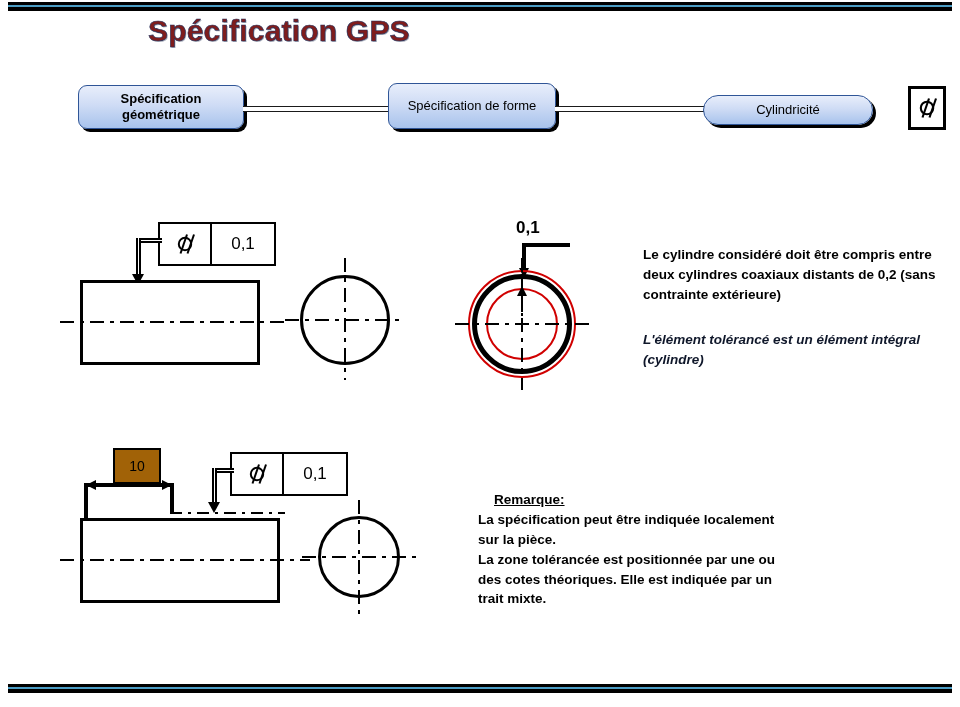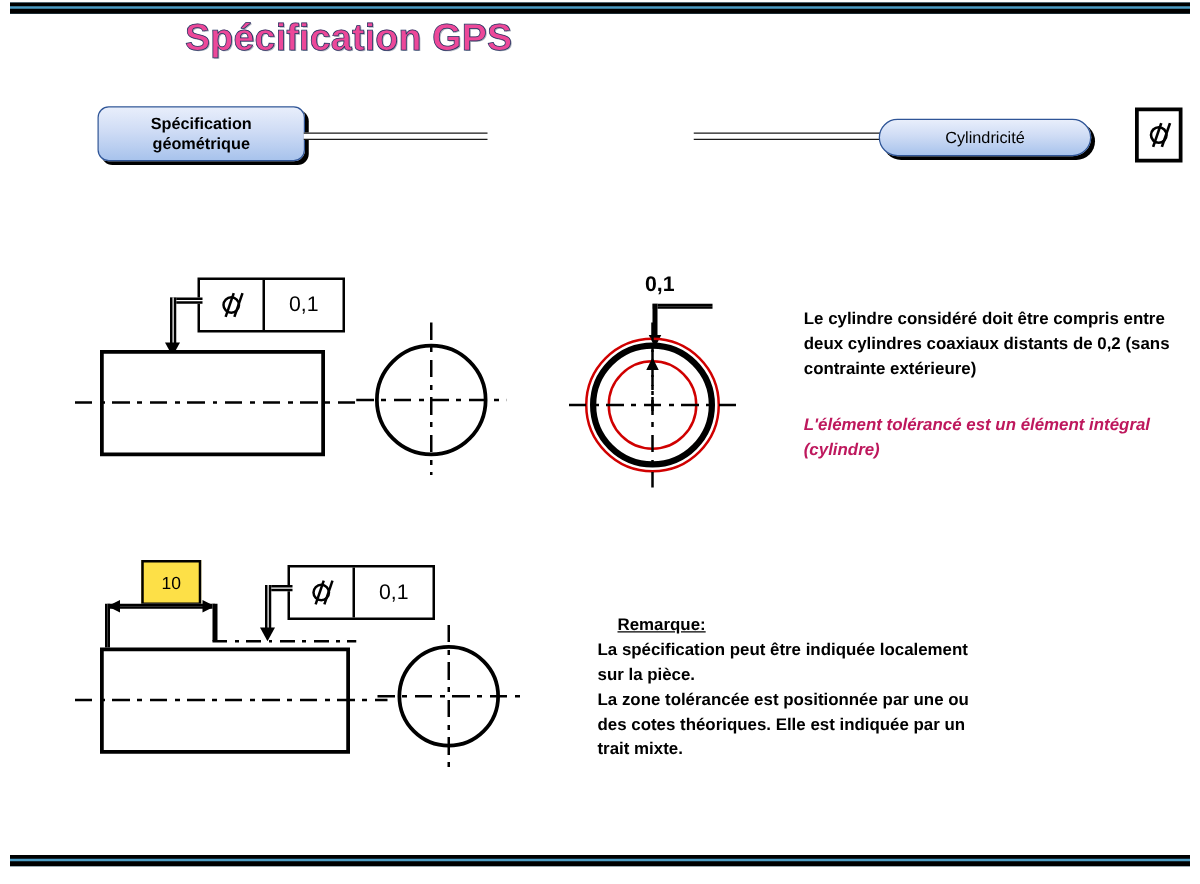--- a/index.html
+++ b/index.html
@@ -27,21 +27,21 @@
   }
   .rule.top { top: 2px; }
   .rule.bottom { bottom: 14px; }
 
   
   #title {
     position: absolute;
     left: 148px; top: 14px;
     font-size: 30px;
     font-weight: bold;
-    color: #ec4899;
+    color: #7f1d1d;
     letter-spacing: .2px;
     -webkit-text-stroke: 0.6px #1b2f5c;
     text-shadow: 1px 1px 0 rgba(20,35,70,.35);
     white-space: nowrap;
   }
 
   
   .chain-box {
     position: absolute;
     border: 1.5px solid #2f5597;
@@ -136,21 +136,21 @@
     width: 0; height: 0;
     border-left: 6px solid transparent;
     border-right: 6px solid transparent;
     border-top: 11px solid #000;
   }
 
   
   .ted-box {
     position: absolute;
     border: 2px solid #000;
-    background: #fde047;
+    background: #a16207;
     display: flex; align-items: center; justify-content: center;
     font-size: 14px;
   }
   .dim-line {
     position: absolute;
     height: 4px;
     border-top: 2px solid #000;
     border-bottom: 2px solid #000;
     background: #fff;
   }
@@ -215,39 +215,42 @@
   
   .note {
     position: absolute;
     font-size: 13.5px;
     font-weight: bold;
     line-height: 1.47;
     color: #000;
     white-space: pre-line;
   }
   .note.blue {
-    color: #be185d;
+    color: #0f172a;
     font-style: italic;
   }
   .note-underline { text-decoration: underline; padding-left: 16px; }
 </style>
 </head>
 <body>
 
 <div id="slide">
 
   <div class="rule top"></div>
   <div class="rule bottom"></div>
 
   <div id="title">Spécification GPS</div>
 
   <div class="chain-box" id="chain-box-0">
     <span>Spécification géométrique</span>
   </div>
   <div class="connector" id="connector-0"></div>
+  <div class="chain-box" id="chain-box-1">
+    <span>Spécification de forme</span>
+  </div>
   <div class="connector" id="connector-1"></div>
   <div class="chain-box" id="chain-box-2">
     <span>Cylindricité</span>
   </div>
 
   <div id="sym-chain">
     <span class="cyl-sym">
       <svg width="26" height="26" viewBox="0 0 26 26">
         <circle cx="13" cy="13" r="6.2" fill="none" stroke="#000" stroke-width="2.1"></circle>
         <line x1="8.5" y1="22.5" x2="15" y2="3.5" stroke="#000" stroke-width="2.1"></line>

